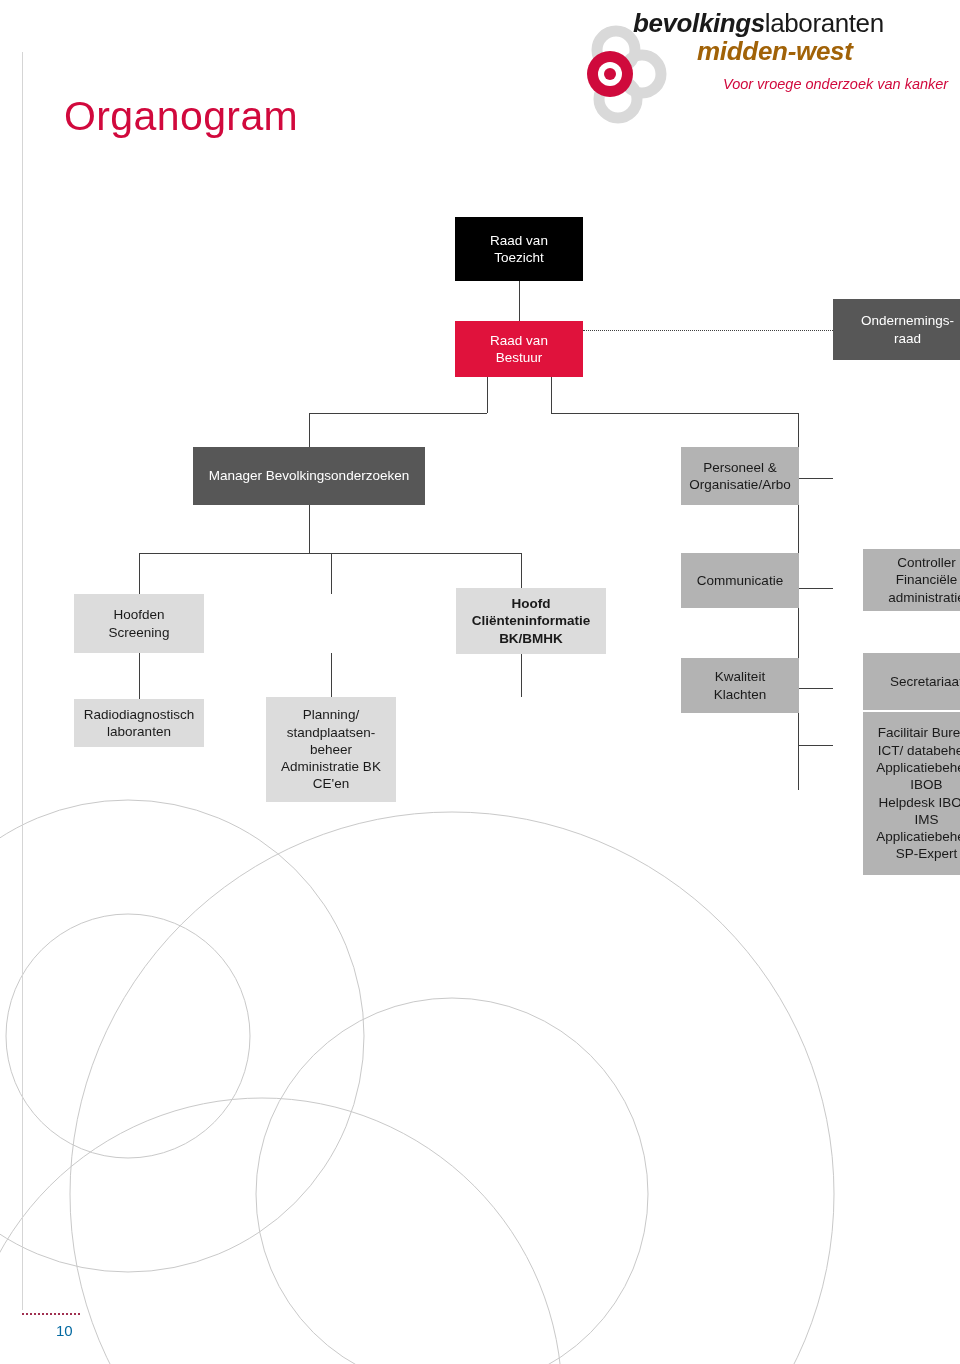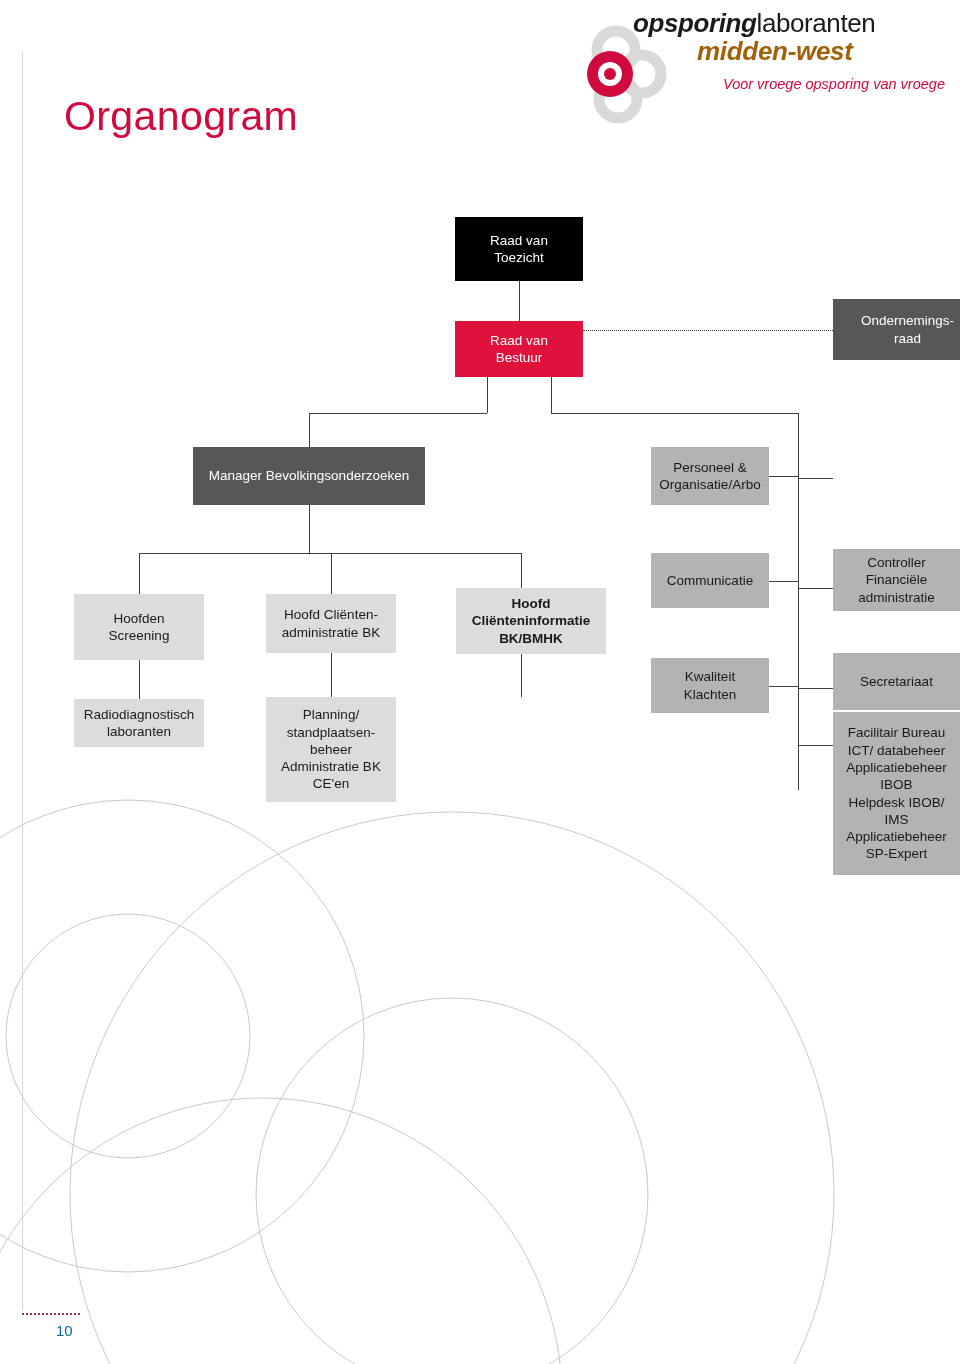--- a/index.html
+++ b/index.html
@@ -117,21 +117,21 @@
     justify-content: flex-end;
     text-align: center;
     line-height: 1.28;
     font-size: 13.5px;
     padding: 8px 6px;
     z-index: 3;
   }
   .node.t-dark     { background: #000000; color: #ffffff; }
   .node.t-accent   { background: #e0123c; color: #ffffff; }
   .node.t-gray-dk  { background: #575757; color: #ffffff; }
-  .node.t-gray-md  { background: #b3b3b3; color: #1a1a1a; }
+  .node.t-gray-md  { background: #b3b3b3; color: #1a1a1a; margin-left: 30px; }
   .node.t-gray-lt  { background: #dcdcdc; color: #1a1a1a; }
 
   .node .lines { display: block; width: 100%; }
 
   
   .conn {
     position: absolute;
     background: #3f3f3f;
     z-index: 2;
   }
@@ -189,23 +189,23 @@
     <svg class="logo-mark" viewBox="0 0 105 105" xmlns="http://www.w3.org/2000/svg">
       <g fill="none" stroke="#d9d9d9" stroke-width="11">
         <circle cx="38" cy="26" r="19"></circle>
         <circle cx="64" cy="50" r="19"></circle>
         <circle cx="40" cy="75" r="19"></circle>
       </g>
       <circle cx="32" cy="50" r="23" fill="#cf0a3c"></circle>
       <circle cx="32" cy="50" r="12" fill="#ffffff"></circle>
       <circle cx="32" cy="50" r="6" fill="#cf0a3c"></circle>
     </svg>
-    <div class="logo-word"><span class="b1">opsporing</span><span>laboranten</span></div>
+    <div class="logo-word"><span class="b1">bevolkings</span><span>laboranten</span></div>
     <div class="logo-mw">midden-west</div>
-    <div class="logo-tagline">Voor vroege opsporing van vroege</div>
+    <div class="logo-tagline">Voor vroege onderzoek van kanker</div>
   </div>
 
   <div id="chart">
       <div class="conn v thick" style="left: 519px; top: 281px; height: 40px;"></div>
       <div class="conn-dotted" style="top: 329.5px; left: 583px; width: 250px;"></div>
       <div class="conn v thick" style="left: 487px; top: 377px; height: 36px;"></div>
       <div class="conn v thick" style="left: 551px; top: 377px; height: 36px;"></div>
       <div class="conn h thick" style="top: 413px; left: 309px; width: 178px;"></div>
       <div class="conn h thick" style="top: 413px; left: 551px; width: 247px;"></div>
       <div class="conn v thick" style="left: 309px; top: 413px; height: 34px;"></div>
@@ -233,25 +233,22 @@
       </div>
       <div class="node t-gray-dk" style="left: 833px; top: 299px; width: 149px; height: 61px;">
         <span class="lines">Ondernemings-<br>raad</span>
       </div>
       <div class="node t-gray-dk" style="left: 193px; top: 447px; width: 232px; height: 58px;">
         <span class="lines">Manager Bevolkingsonderzoeken</span>
       </div>
       <div class="node t-gray-md" style="left: 651px; top: 447px; width: 118px; height: 58px;">
         <span class="lines">Personeel &amp;<br>Organisatie/Arbo</span>
       </div>
-      <div class="node t-gray-lt" style="left: 74px; top: 594px; width: 130px; height: 66px;">
+      <div class="node t-gray-lt" style="left: 74px; top: 594px; width: 130px; height: 59px;">
         <span class="lines">Hoofden<br>Screening</span>
-      </div>
-      <div class="node t-gray-lt" style="left: 266px; top: 594px; width: 130px; height: 59px;">
-        <span class="lines">Hoofd Cliënten-<br>administratie BK</span>
       </div>
       <div class="node t-gray-lt" style="left: 456px; top: 588px; width: 150px; height: 66px; font-weight: bold;">
         <span class="lines">Hoofd<br>Cliënteninformatie<br>BK/BMHK</span>
       </div>
       <div class="node t-gray-md" style="left: 833px; top: 549px; width: 127px; height: 62px;">
         <span class="lines">Controller<br>Financiële<br>administratie</span>
       </div>
       <div class="node t-gray-md" style="left: 651px; top: 553px; width: 118px; height: 55px;">
         <span class="lines">Communicatie</span>
       </div>

